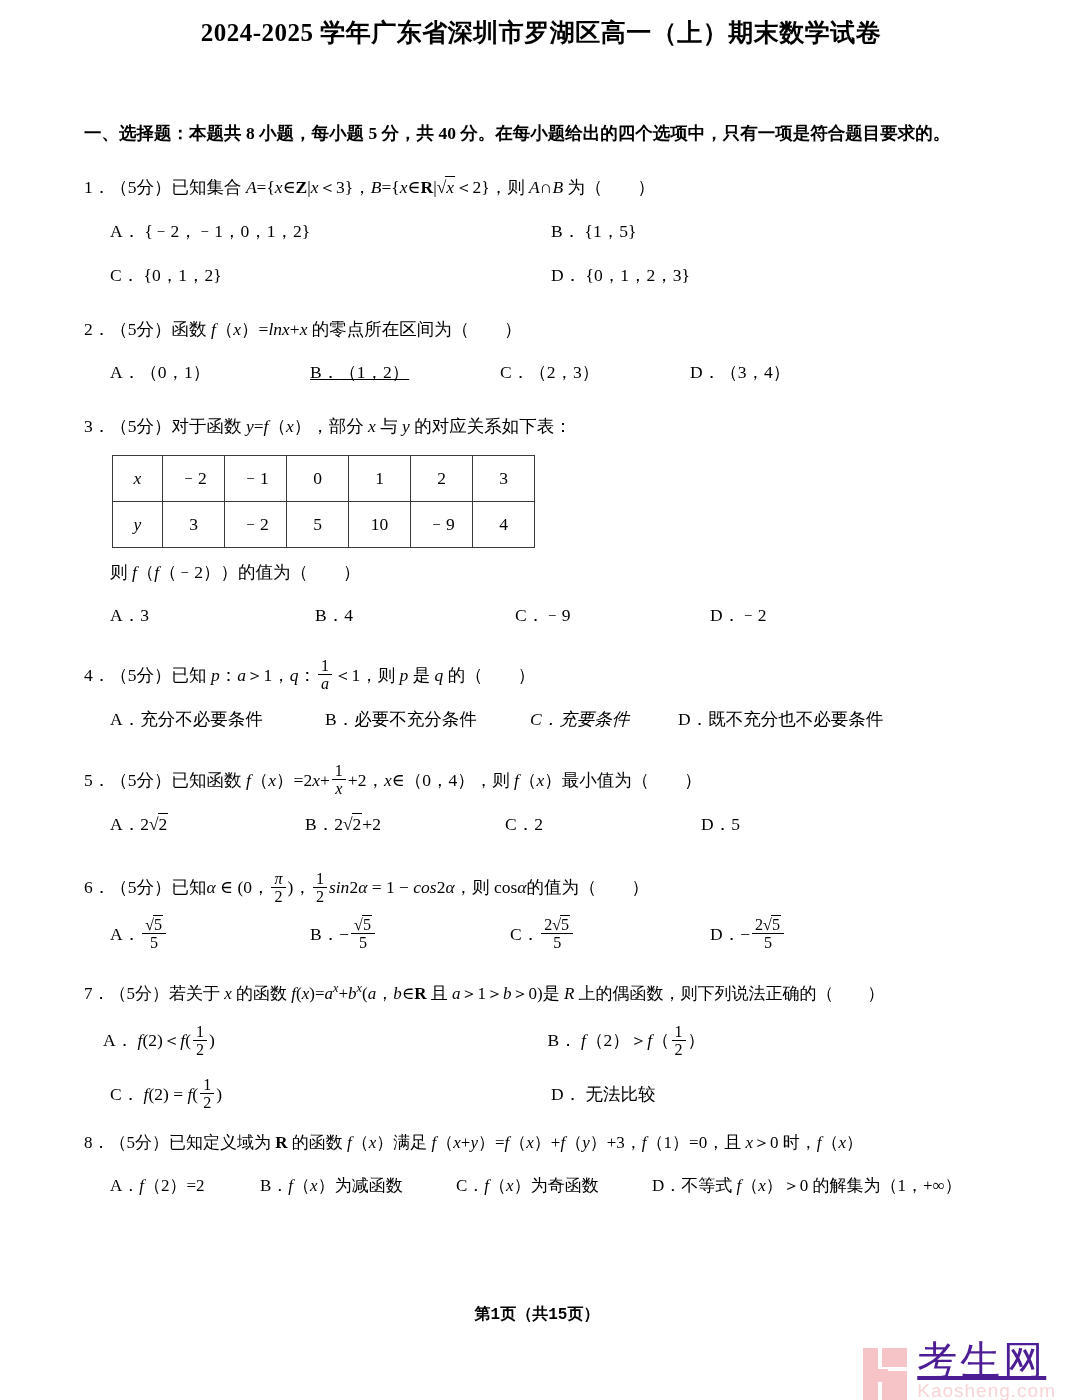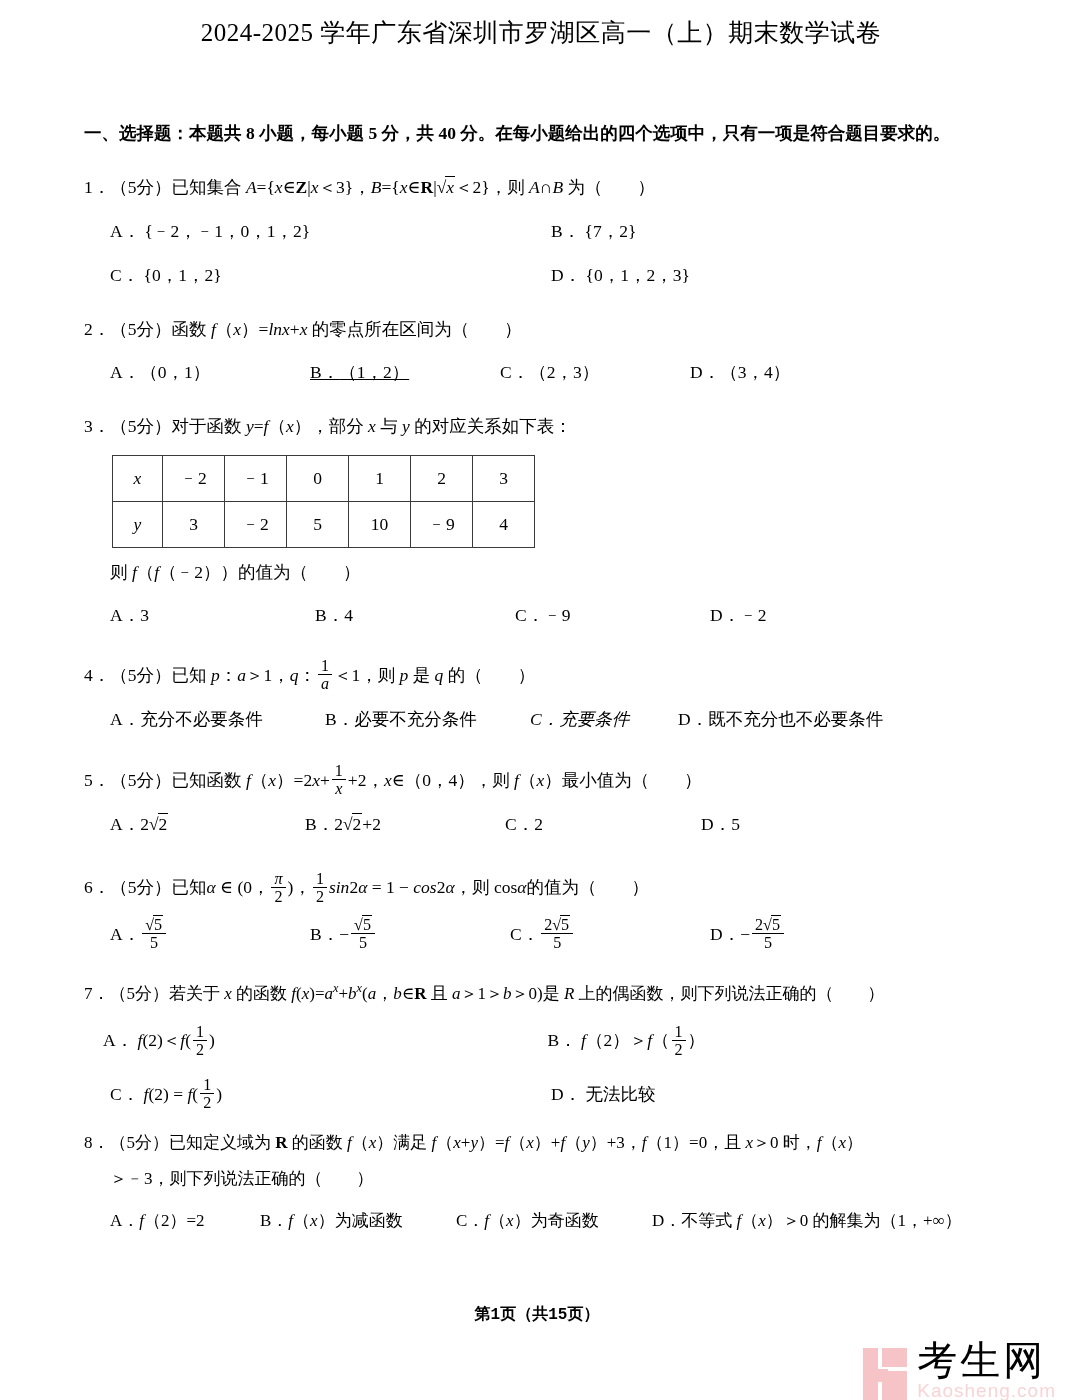--- a/index.html
+++ b/index.html
@@ -15,21 +15,21 @@
   }
   .page {
     position: relative;
     width: 1074px;
     height: 1400px;
     padding: 0;
   }
   .doc-title {
     text-align: center;
     font-size: 25px;
-    font-weight: normal;
+    font-weight: bold;
     letter-spacing: 0.5px;
     margin: 14px 0 0 8px;
     padding: 0 60px;
     line-height: 1.5;
   }
   .content {
     padding: 0 82px 0 84px;
   }
   .section-head {
     font-size: 17.5px;
@@ -141,24 +141,25 @@
     height: 54px;
   }
   .wm-mark span { position: absolute; background: #f6c3c6; }
   .wm-b1 { left: 0; top: 0; width: 15px; height: 54px; }
   .wm-b2 { left: 19px; top: 0; width: 25px; height: 19px; }
   .wm-b3 { left: 19px; top: 23px; width: 25px; height: 31px; }
   .wm-b4 { left: 0; top: 21px; width: 25px; height: 13px; background: #f6c3c6; }
   .wm-text { display: flex; flex-direction: column; }
   .wm-cn {
     font-size: 40px;
-    color: #000000;
+    color: #4c1d95;
     letter-spacing: 3px;
     line-height: 1.05;
     font-family: "Liberation Sans", "DejaVu Sans", sans-serif;
+    text-decoration: underline;
   }
   .wm-en {
     font-size: 19px;
     color: #f8d4d6;
     letter-spacing: 1px;
     line-height: 1.1;
     font-family: "Liberation Sans", "DejaVu Sans", sans-serif;
   }
 </style>
 </head>
@@ -171,21 +172,21 @@
   <div class="content">
 
     <div class="section-head">一、选择题：本题共 8 小题，每小题 5 分，共 40 分。在每小题给出的四个选项中，只有一项是符合题目要求的。</div>
 
     <div class="q">
       <div class="q-stem">
         <span>1</span>．<span>（5分）</span>已知集合&nbsp;<i>A</i>={<i>x</i><span class="up">∈</span><span class="bold-up">Z</span>|<i>x</i>＜3}，<i>B</i>={<i>x</i><span class="up">∈</span><span class="bold-up">R</span>|<span class="sqrt"><span class="rad">√</span><span class="rdc"><i>x</i></span></span>＜2}，则&nbsp;<i>A</i>∩<i>B</i>&nbsp;为（　　）
       </div>
       <div class="opts two-col">
         <div class="opt"><span>A．</span>&nbsp;<span>{﹣2，﹣1，0，1，2}</span></div>
-        <div class="opt"><span>B．</span>&nbsp;<span>{7，2}</span></div>
+        <div class="opt"><span>B．</span>&nbsp;<span>{1，5}</span></div>
       </div>
       <div class="opts two-col">
         <div class="opt"><span>C．</span>&nbsp;<span>{0，1，2}</span></div>
         <div class="opt"><span>D．</span>&nbsp;<span>{0，1，2，3}</span></div>
       </div>
     </div>
 
     <div class="q">
       <div class="q-stem">
         <span>2</span>．<span>（5分）</span>函数&nbsp;<i>f</i>（<i>x</i>）=<i>lnx</i>+<i>x</i>&nbsp;的零点所在区间为（　　）
@@ -285,23 +286,20 @@
       <div class="opts two-col" style="line-height:2.7;">
         <div class="opt">C．&nbsp;<i>f</i>(2)&nbsp;=&nbsp;<i>f</i>(<span class="frac"><span class="num">1</span><span class="den">2</span></span>)</div>
         <div class="opt">D．&nbsp;<span>无法比较</span></div>
       </div>
     </div>
 
     <div class="q" style="margin-top:7px;">
       <div class="q-stem" style="font-size:17px;">
         <span>8</span>．<span>（5分）</span>已知定义域为&nbsp;<span class="bold-up">R</span>&nbsp;的函数&nbsp;<i>f</i>（<i>x</i>）满足&nbsp;<i>f</i>（<i>x</i>+<i>y</i>）=<i>f</i>（<i>x</i>）+<i>f</i>（<i>y</i>）+3，<i>f</i>（1）=0，且&nbsp;<i>x</i>＞0&nbsp;时，<i>f</i>（<i>x</i>）
       </div>
-      <div class="q-sub" style="font-size:17px;">
-        ＞﹣3，则下列说法正确的（　　）
-      </div>
       <div class="opts q8" style="font-size:17px;">
         <div class="opt">A．<i>f</i>（2）=2</div>
         <div class="opt">B．<i>f</i>（<i>x</i>）为减函数</div>
         <div class="opt">C．<i>f</i>（<i>x</i>）为奇函数</div>
         <div class="opt">D．不等式&nbsp;<i>f</i>（<i>x</i>）＞0&nbsp;的解集为（1，+∞）</div>
       </div>
     </div>
 
   </div>
 

